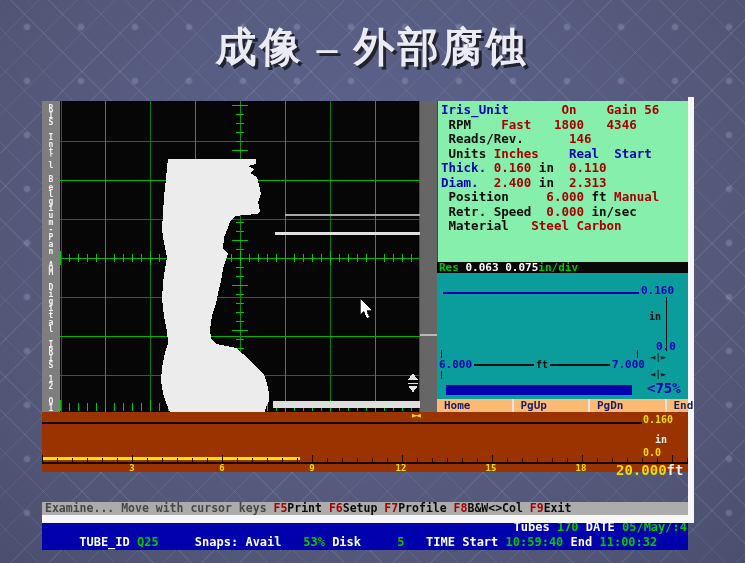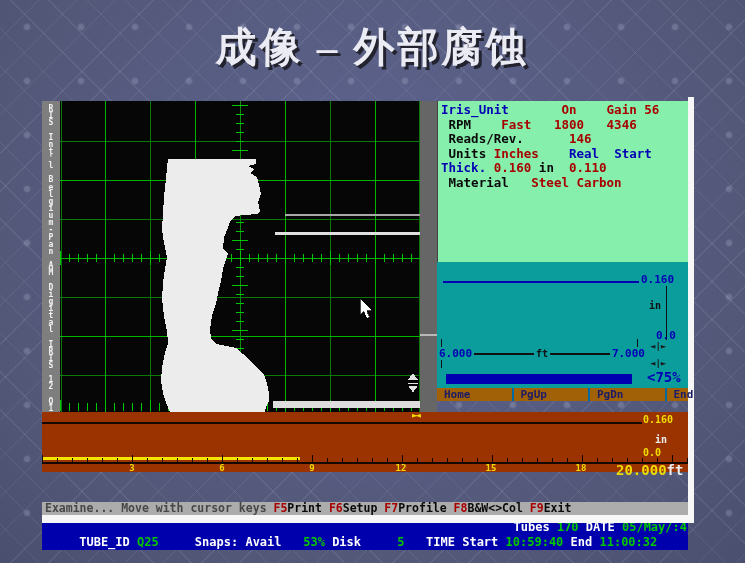--- a/index.html
+++ b/index.html
@@ -48,23 +48,23 @@
   .teal .yunit{position:absolute;left:212px;top:38px;font-size:10px;color:#101010;}
   .teal .ymin{position:absolute;left:219px;top:67px;font-size:11px;color:#0000B4;}
   .teal .arrows{position:absolute;font-size:9px;color:#1A1A1A;letter-spacing:0px;cursor:pointer;}
   .teal .br{position:absolute;width:1px;height:8px;background:#101010;}
   .xrow{position:absolute;left:2px;top:85px;width:206px;display:flex;align-items:center;font-size:11px;color:#0000B4;}
   .dashline{flex:1;display:flex;align-items:center;color:#101010;font-size:10px;margin:0 2px;}
   .dashline::before,.dashline::after{content:"";flex:1;border-top:2px solid #101010;}
   .dashline span{padding:0 2px;}
   .zoomlvl{position:absolute;left:210px;top:107px;font-size:14px;color:#0000B4;}
   .pbar{position:absolute;left:9px;top:112px;width:186px;height:10px;background:#0000B0;}
-  .navbar{background:#a16207;height:13px;display:flex;font:bold 11px/13px "DejaVu Sans Mono",monospace;color:#1C1C66;gap:41px;}
+  .navbar{background:#fdba74;height:13px;display:flex;font:bold 11px/13px "DejaVu Sans Mono",monospace;color:#1C1C66;gap:41px;}
   .navbtn{flex:1;padding-left:7px;cursor:pointer;}
-  .navbtn + .navbtn{border-left:2px solid #0369a1;}
+  .navbtn + .navbtn{border-left:2px solid #e5e5e5;}
 
   
   .brown{position:absolute;left:0;top:315px;width:646px;height:60px;background:#9A3300;z-index:1;font-weight:bold;}
   .brown .topline{position:absolute;left:0;top:10px;width:600px;height:2px;background:#160800;}
   .brown .ymax{position:absolute;left:601px;top:2px;font-size:10px;color:#F0DC00;}
   .brown .yunit{position:absolute;left:613px;top:22px;font-size:10px;color:#EDEDED;}
   .brown .ymin{position:absolute;left:601px;top:35px;font-size:10px;color:#F0DC00;}
   .brown .ybar{position:absolute;left:0;top:45px;width:258px;height:3px;background:#F5E400;}
   .brown .tick-label{position:absolute;top:51px;font-size:9px;color:#F0DC00;transform:translateX(-50%);}
   .brown .endlab{position:absolute;left:574px;top:50px;font-size:14px;color:#F0DC00;}
@@ -300,22 +300,26 @@
     <div class="thumbline"></div>
   </div>
 
   <div class="rpanel">
     <div class="params">
         <div class="pline"><span class="sg-b">Iris_Unit</span><span class="sg-k">       </span><span class="sg-r">On</span><span class="sg-k">    </span><span class="sg-r">Gain 56</span></div>
         <div class="pline"><span class="sg-k"> RPM    </span><span class="sg-r">Fast</span><span class="sg-k">   </span><span class="sg-r">1800</span><span class="sg-k">   </span><span class="sg-r">4346</span></div>
         <div class="pline"><span class="sg-k"> Reads/Rev.      </span><span class="sg-r">146</span></div>
         <div class="pline"><span class="sg-k"> Units </span><span class="sg-r">Inches</span><span class="sg-k">    </span><span class="sg-b">Real</span><span class="sg-k">  </span><span class="sg-b">Start</span></div>
         <div class="pline"><span class="sg-b">Thick.</span><span class="sg-k"> </span><span class="sg-r">0.160</span><span class="sg-k"> in  </span><span class="sg-r">0.110</span></div>
+        <div class="pline"><span class="sg-b">Diam.</span><span class="sg-k">  </span><span class="sg-r">2.400</span><span class="sg-k"> in  </span><span class="sg-r">2.313</span></div>
+        <div class="pline"><span class="sg-k"> Position     </span><span class="sg-r">6.000</span><span class="sg-k"> ft </span><span class="sg-r">Manual</span></div>
+        <div class="pline"><span class="sg-k"> Retr. Speed  </span><span class="sg-r">0.000</span><span class="sg-k"> in/sec</span></div>
         <div class="pline"><span class="sg-k"> Material   </span><span class="sg-r">Steel Carbon</span></div>
       </div>
+    <div class="resbar"><span class="sg-g">Res </span><span class="sg-w">0.063 0.075</span><span class="sg-g">in/div</span></div>
     <div class="teal">
       <div class="hline"></div>
       <div class="ymax">0.160</div>
       <div class="vline"></div>
       <div class="yunit">in</div>
       <div class="ymin">0.0</div>
       <div class="arrows" style="left:213px;top:79px;">◄|►</div>
       <div class="br" style="left:4px;top:77px;"></div>
       <div class="br" style="left:200px;top:77px;"></div>
       <div class="xrow">

